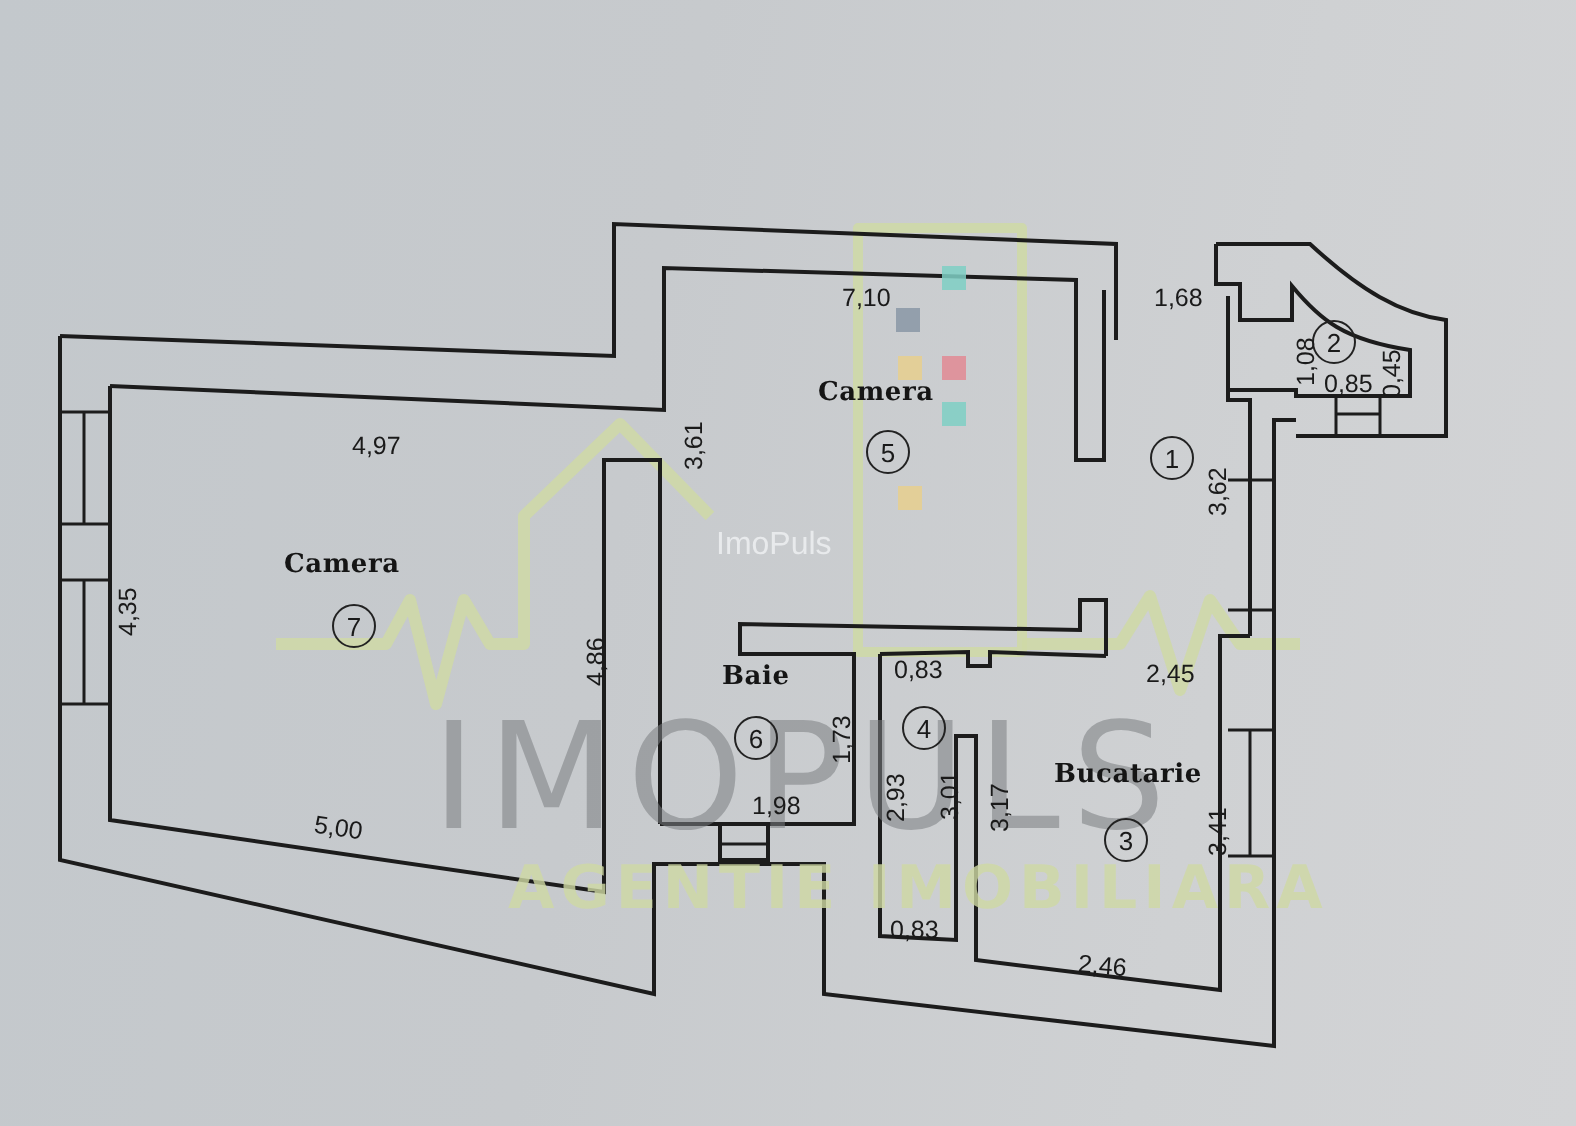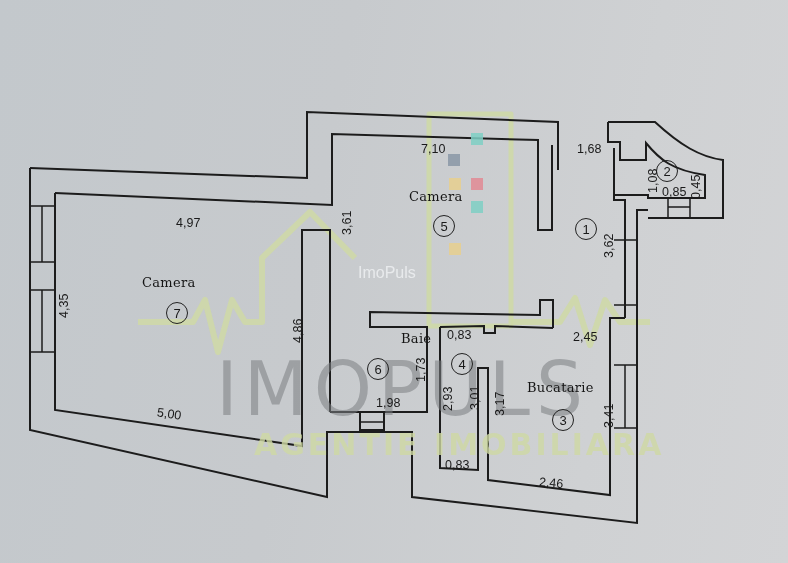--- a/index.html
+++ b/index.html
@@ -8,21 +8,21 @@
       background: linear-gradient(100deg, #c3c8cc 0%, #c7cacd 40%, #cfd1d3 75%, #d3d4d6 100%);
       font-family: "Liberation Sans", sans-serif;
     }
     #plan { position:absolute; left:0; top:0; width:788px; height:563px; }
     .wall { fill:none; stroke:#1c1c1c; stroke-width:2; stroke-linejoin:miter; }
     .thin { fill:none; stroke:#1c1c1c; stroke-width:1.5; }
     .wm-line { fill:none; stroke:#cfd9a6; stroke-width:6; stroke-linejoin:round; opacity:0.85; }
     .lbl { position:absolute; color:#1a1a1a; font-size:12.5px; white-space:nowrap; line-height:1; }
     .dim { font-family:"Liberation Sans", sans-serif; }
     .rot { transform-origin:0 0; transform: rotate(-90deg); }
-    .room { position:absolute; font-family:"DejaVu Serif", serif; font-weight:normal; font-size:13px; color:#151515; white-space:nowrap; letter-spacing:0.3px; }
+    .room { position:absolute; font-family:"DejaVu Serif", serif; font-weight:bold; font-size:13px; color:#151515; white-space:nowrap; letter-spacing:0.3px; }
     .num { position:absolute; width:22px; height:22px; border:1.6px solid #222; border-radius:50%;
            display:flex; align-items:center; justify-content:center; font-size:13px; color:#1a1a1a; box-sizing:border-box; }
     .wm-big { position:absolute; left:216px; top:352px; font-family:"DejaVu Sans", sans-serif; font-size:74px; color:#7c7f82; opacity:0.55; letter-spacing:6px; line-height:1; }
     .wm-sub { position:absolute; left:254px; top:430px; font-family:"DejaVu Sans", sans-serif; font-size:30px; color:#cfd9a4; opacity:0.8; letter-spacing:3px; line-height:1; font-weight:bold; }
     .wm-small { position:absolute; left:358px; top:264px; font-size:16px; color:#eef0f2; opacity:0.85; }
     .sq { position:absolute; width:12px; height:12px; }
   </style>
 </head>
 <body>
 
@@ -75,21 +75,21 @@
 <div class="wm-big">IMOPULS</div>
 <div class="wm-sub">AGENTIE IMOBILIARA</div>
 <div class="wm-small">ImoPuls</div>
 
 <div class="room" style="left:142px;top:275px;">Camera</div>
 <div class="num" style="left:166px;top:302px;">7</div>
 
 <div class="room" style="left:409px;top:189px;">Camera</div>
 <div class="num" style="left:433px;top:215px;">5</div>
 
-<div class="room" style="left:361px;top:331px;margin-left:40px;">Baie</div>
+<div class="room" style="left:361px;top:331px;">Baie</div>
 <div class="num" style="left:367px;top:358px;">6</div>
 
 <div class="room" style="left:527px;top:380px;">Bucatarie</div>
 <div class="num" style="left:552px;top:409px;">3</div>
 
 <div class="num" style="left:451px;top:353px;">4</div>
 <div class="num" style="left:575px;top:218px;">1</div>
 <div class="num" style="left:656px;top:160px;">2</div>
 
 <div class="lbl dim" style="left:176px;top:188px;margin-top:29px;">4,97</div>

